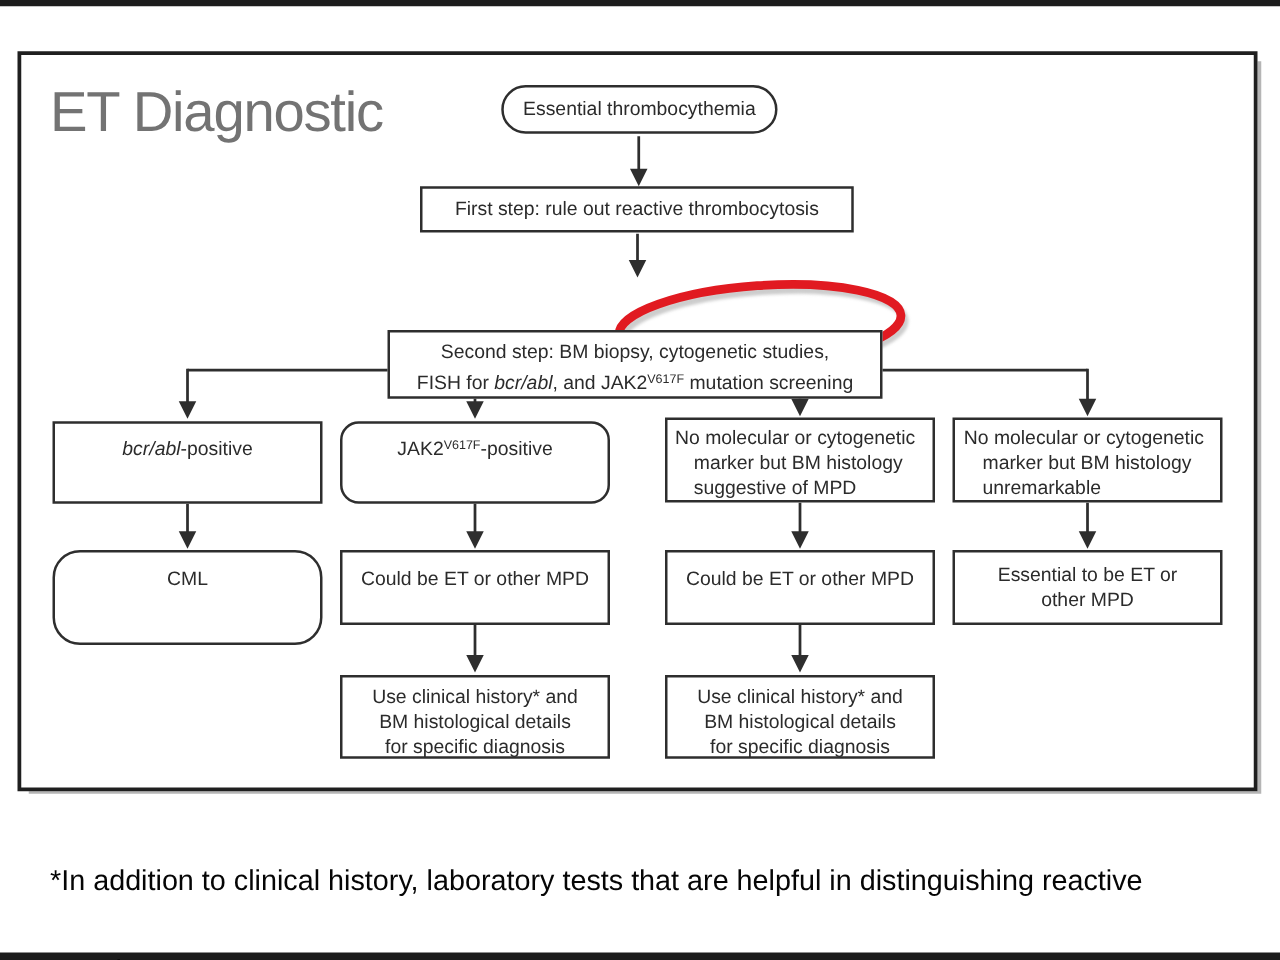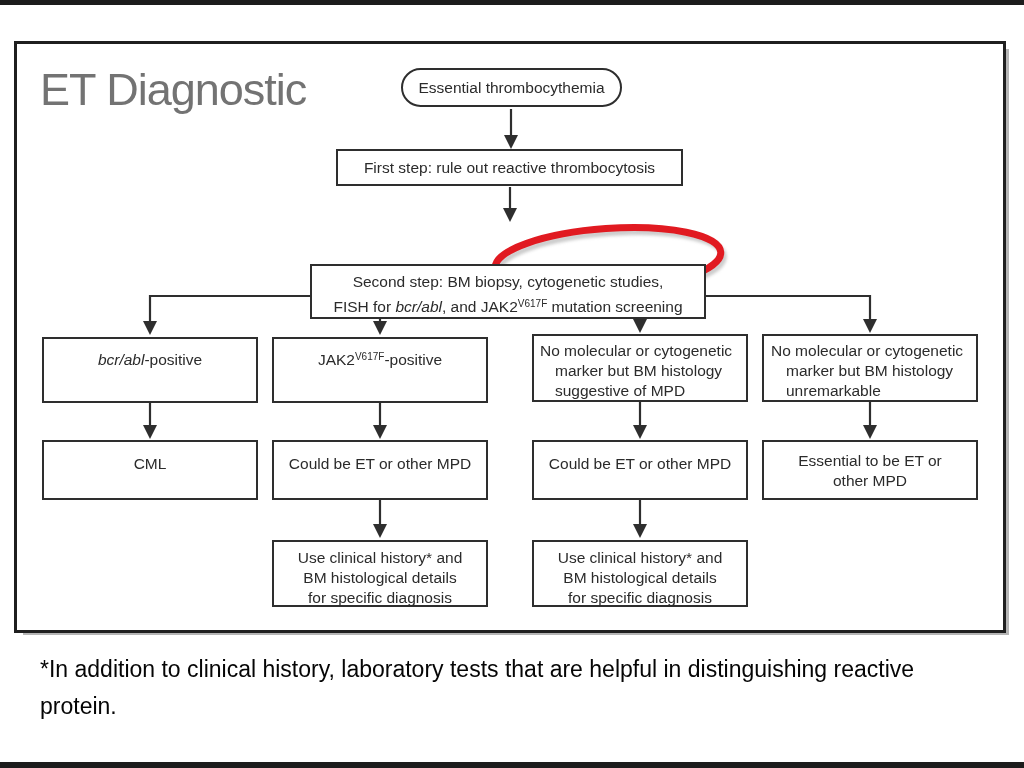--- a/index.html
+++ b/index.html
@@ -26,38 +26,38 @@
   }
   .node .ln{display:block;line-height:20px;}
   .pill{
     border-radius:20px;display:flex;align-items:center;justify-content:center;
   }
   #start-node{left:401px;top:68px;width:221px;height:39px;}
   #step1-node{left:336px;top:149px;width:347px;height:37px;display:flex;align-items:center;justify-content:center;}
   #step2-node{left:310px;top:223px;width:396px;height:55px;padding-top:5px;margin-top:41px;}
   #step2-node .ln{line-height:22px;}
   #b1{left:42px;top:337px;width:216px;height:66px;padding-top:12px;}
-  #b2{left:272px;top:337px;width:216px;height:66px;padding-top:12px;}
+  #b2{left:272px;top:337px;width:216px;height:66px;padding-top:12px;border-radius:15px;}
   #b3{left:532px;top:334px;width:216px;height:68px;padding-top:5px;text-align:left;padding-left:6px;}
   #b4{left:762px;top:334px;width:216px;height:68px;padding-top:5px;text-align:left;padding-left:7px;}
   #b3 .ln.indent,#b4 .ln.indent{margin-left:15px;}
-  #c1{left:42px;top:440px;width:216px;height:60px;padding-top:13px;}
+  #c1{left:42px;top:440px;width:216px;height:76px;padding-top:13px;border-radius:22px;}
   #c2{left:272px;top:440px;width:216px;height:60px;padding-top:13px;}
   #c3{left:532px;top:440px;width:216px;height:60px;padding-top:13px;}
   #c4{left:762px;top:440px;width:216px;height:60px;padding-top:9px;}
   #d2{left:272px;top:540px;width:216px;height:67px;padding-top:6px;}
   #d3{left:532px;top:540px;width:216px;height:67px;padding-top:6px;}
   .gene{font-style:italic;}
   .sup{font-size:10px;vertical-align:5px;letter-spacing:0;}
   #connectors{position:absolute;left:0;top:0;width:1024px;height:768px;pointer-events:none;}
   #footnote{
     position:absolute;left:40px;top:651px;width:945px;color:#050505;
     font-size:23px;line-height:37px;font-weight:400;
   }
-  #footnote span{display:block;}
+  #footnote span{display:block;margin-top:35px;}
 </style>
 </head>
 <body>
 
 <div id="stage">
 
   <div id="bar-top" class="edge-bar"></div>
   <div id="bar-bottom" class="edge-bar"></div>
 
   <div id="frame"></div>

